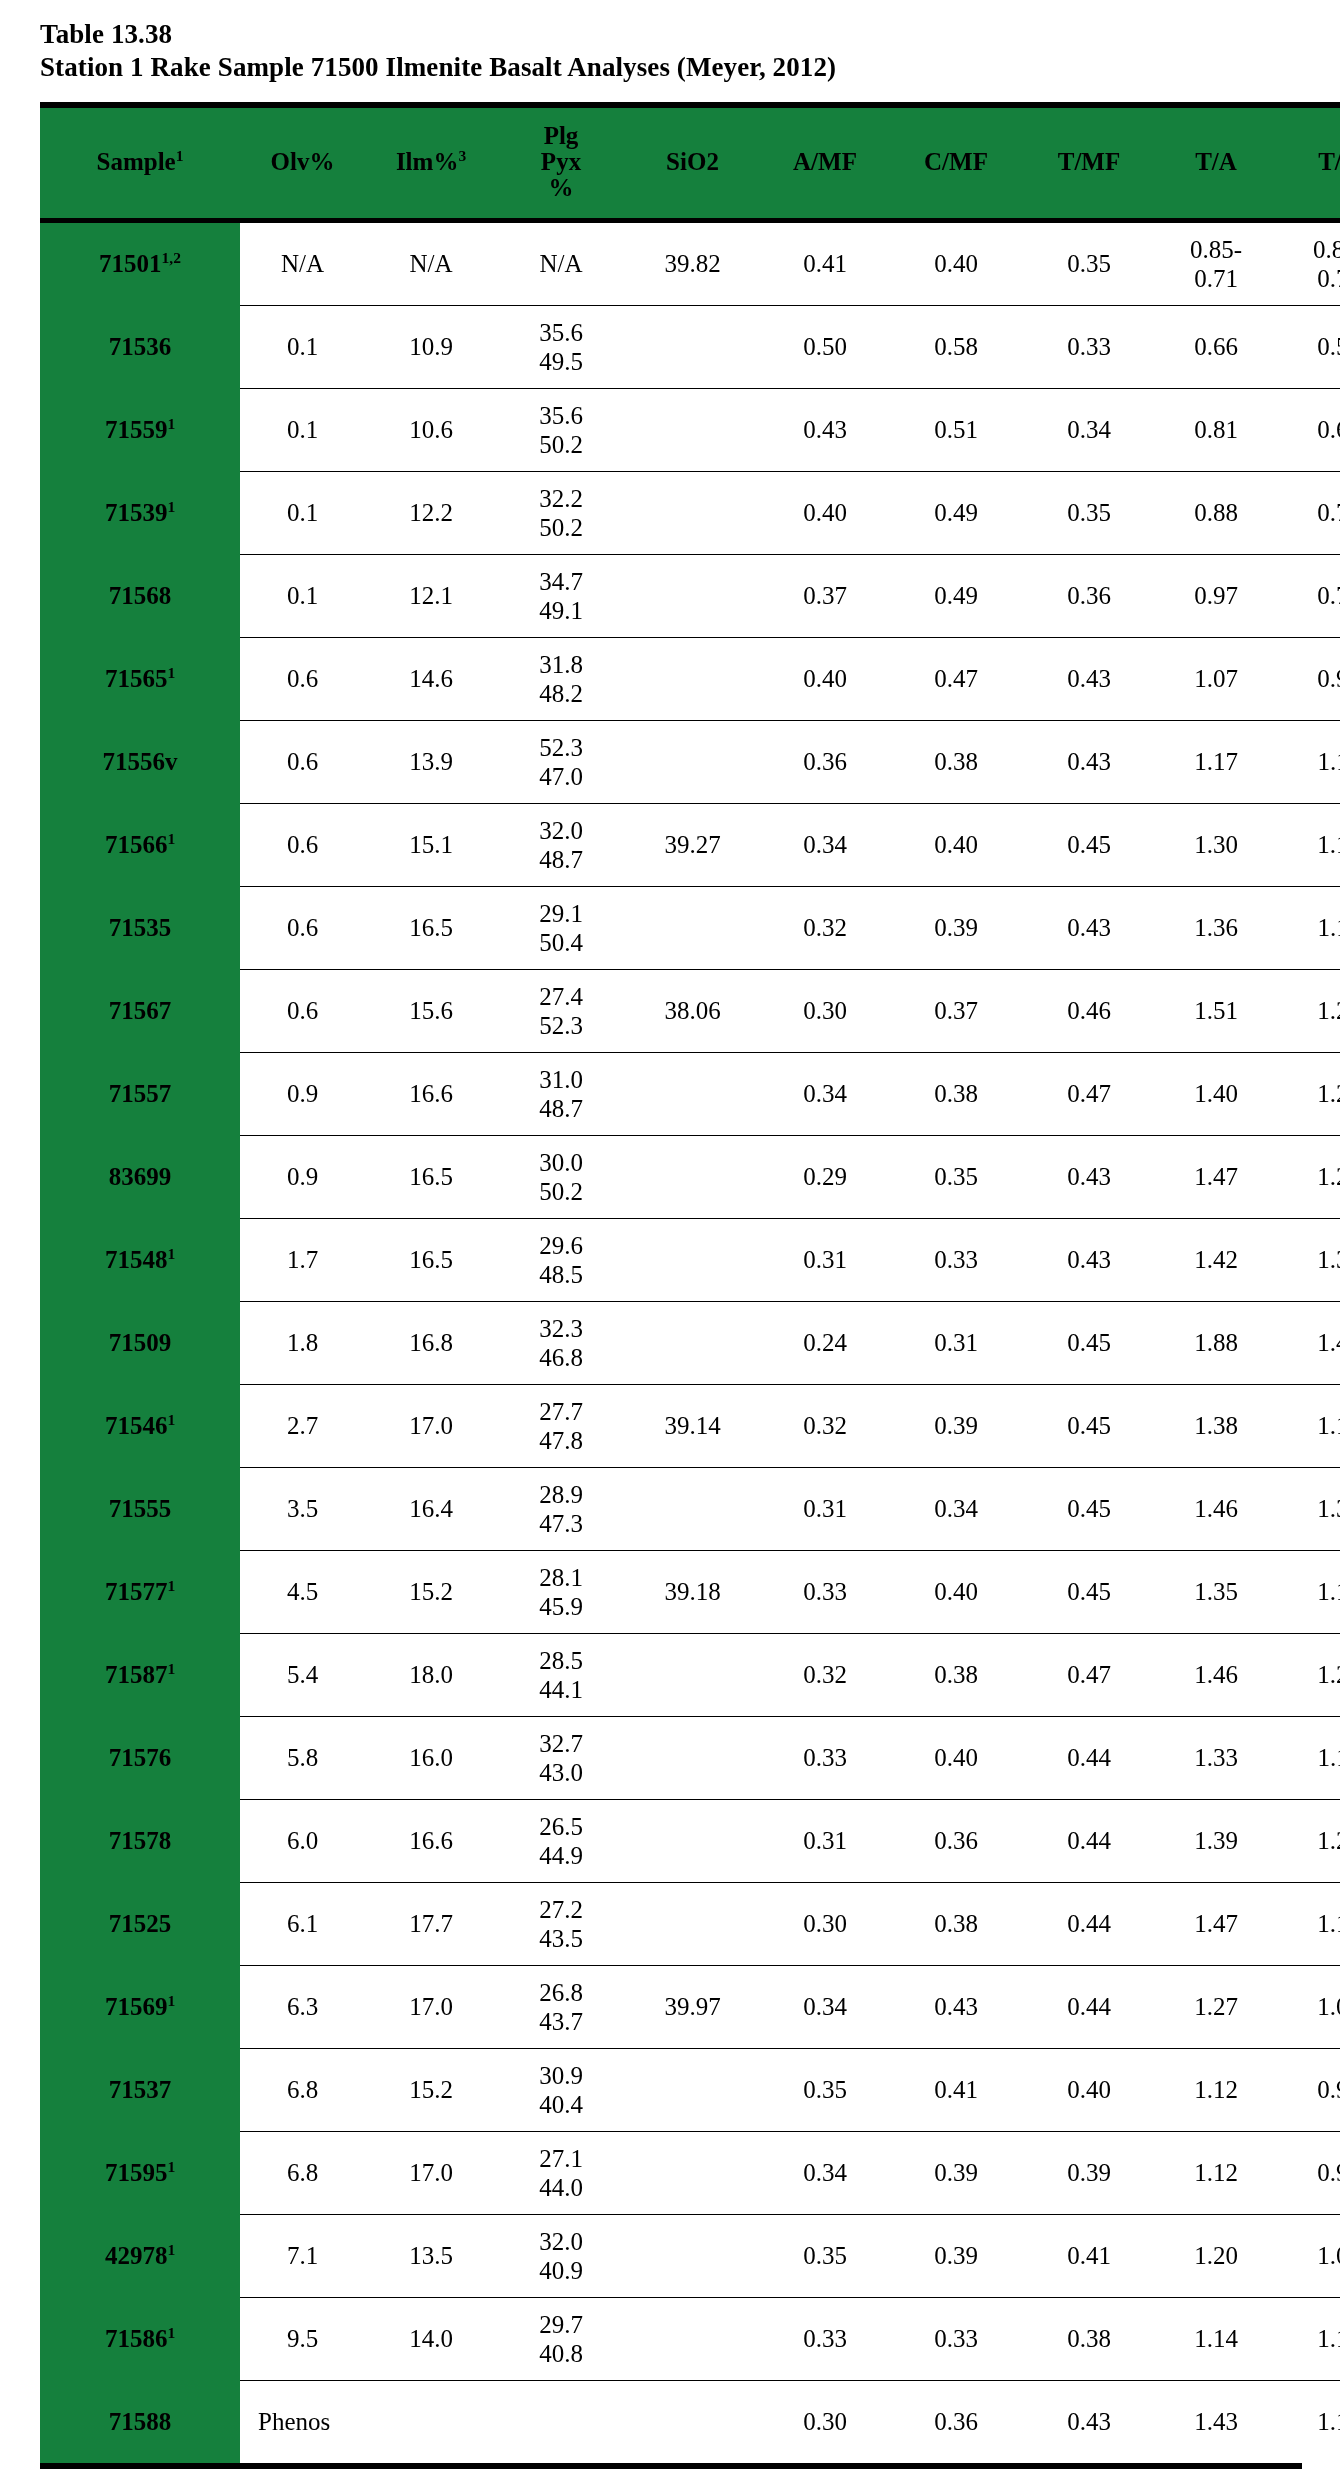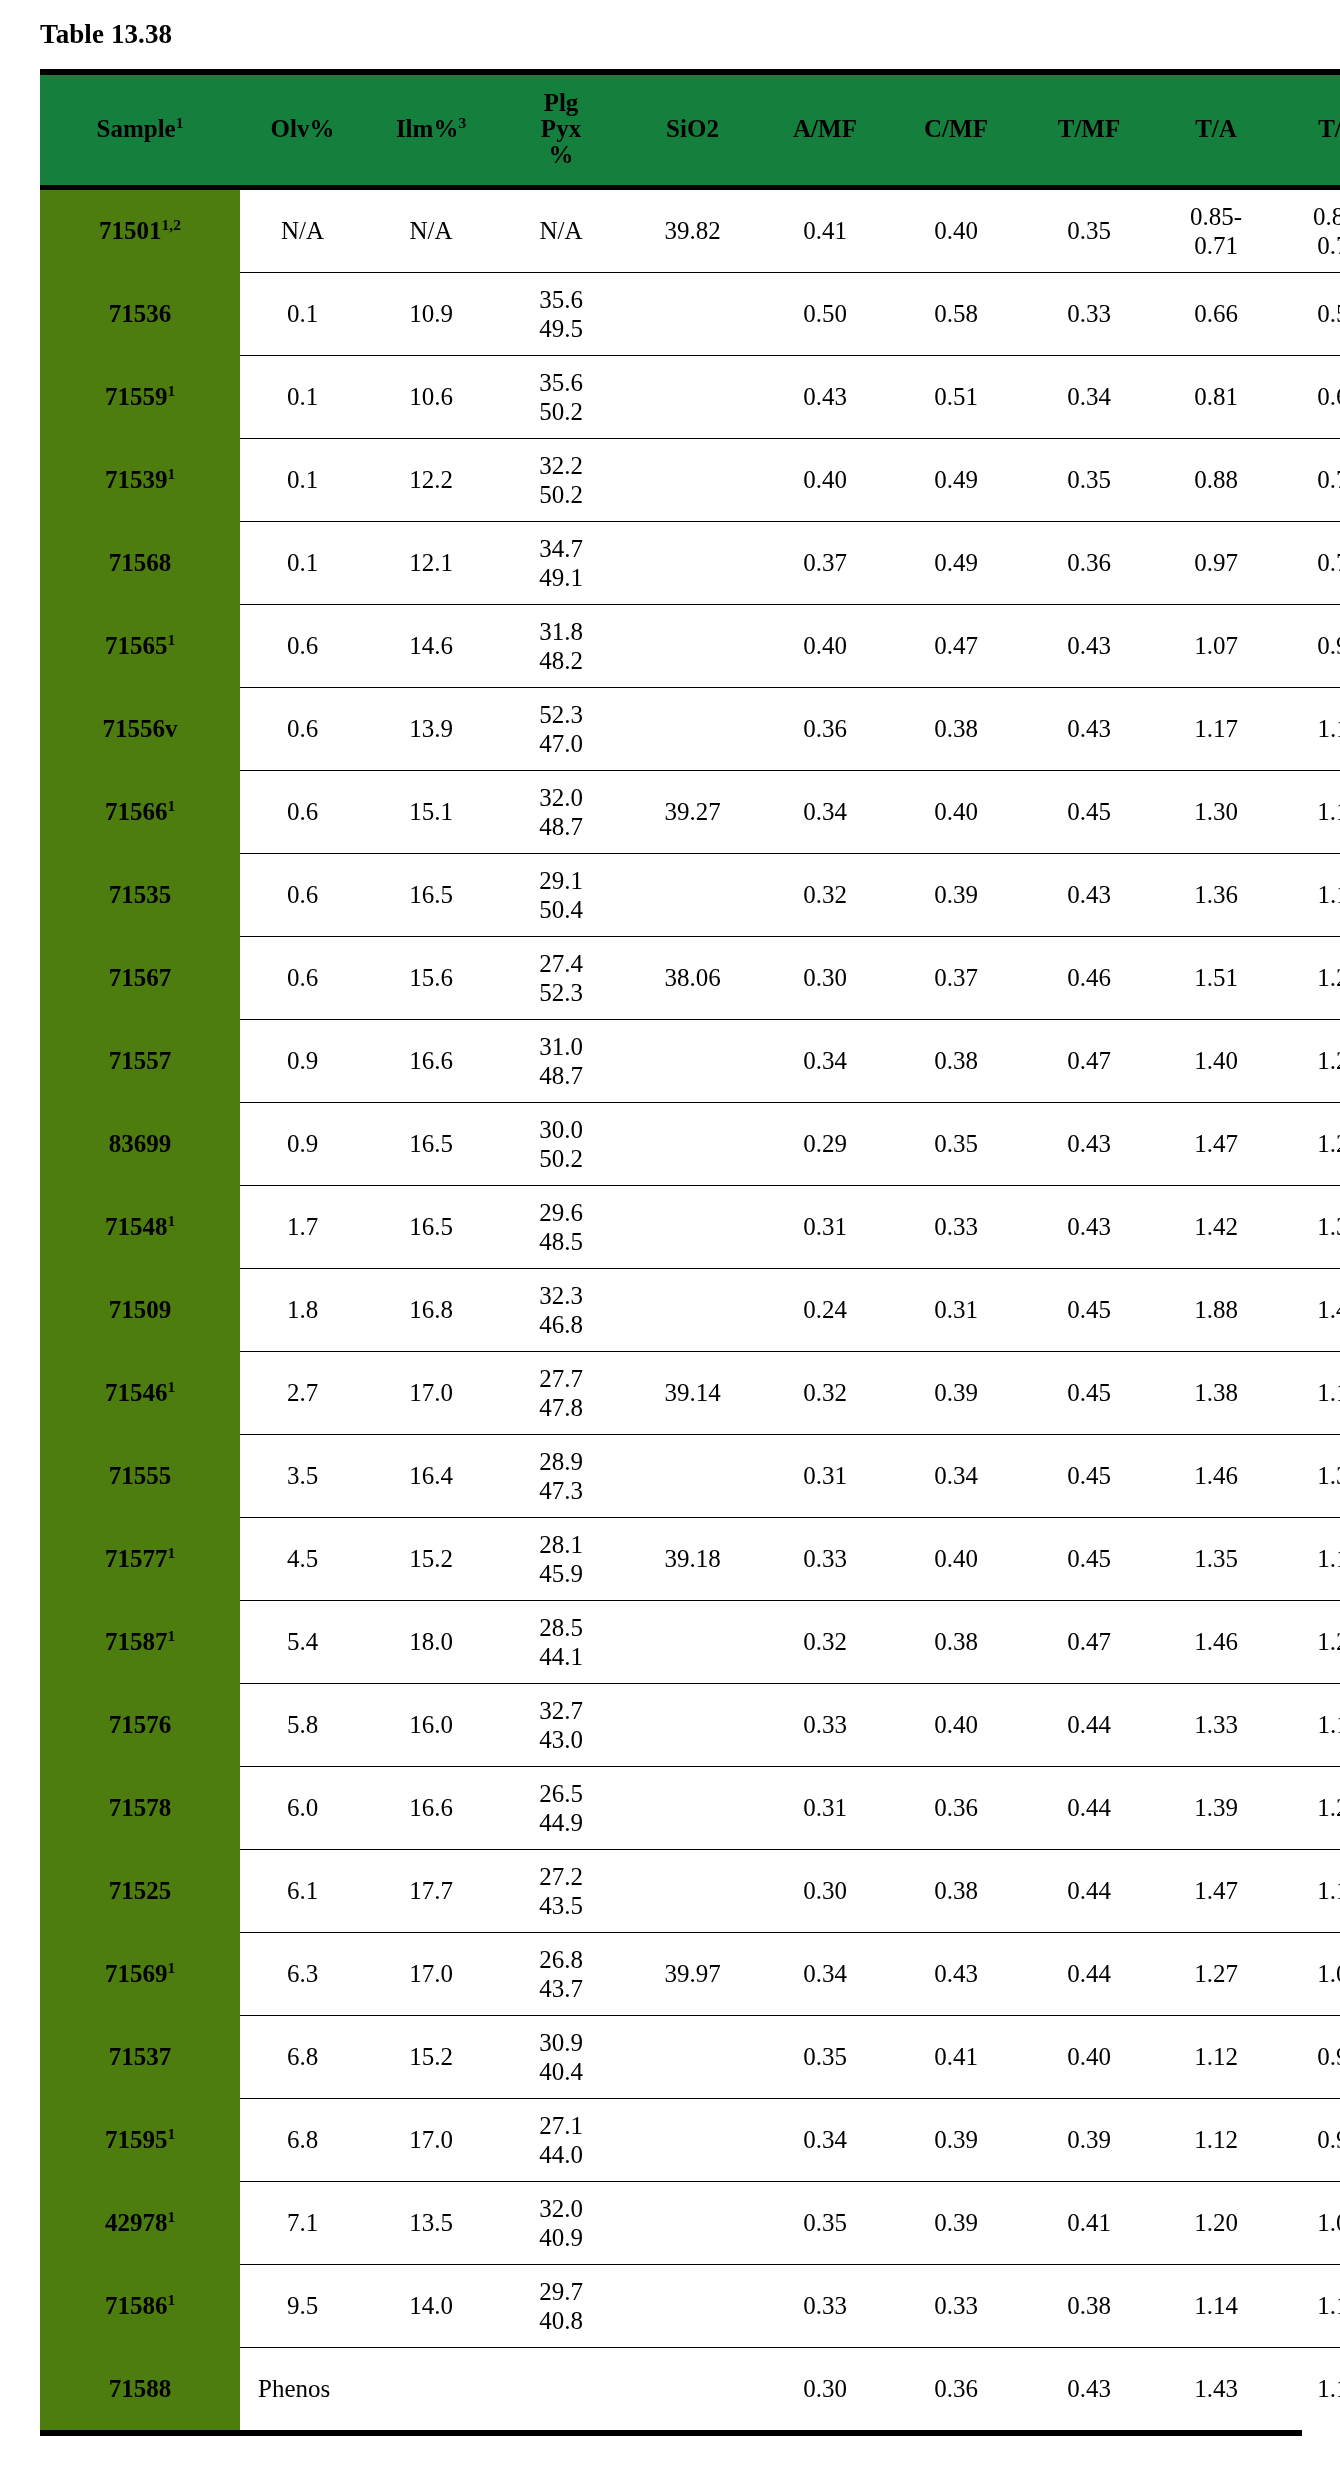--- a/index.html
+++ b/index.html
@@ -75,21 +75,21 @@
 
   tbody td {
     font-size: 25px;
     text-align: center;
     vertical-align: middle;
     border-bottom: 1.5px solid #000;
     padding: 4px 2px;
     height: 74px;
   }
   tbody td.sample {
-    background: #4d7c0f;
+    background: #15803d;
     font-weight: bold;
     text-align: center;
     border-bottom: none;
   }
   tbody td.plg {
     line-height: 1.16;
   }
   tbody td.plg .top,
   tbody td.plg .bot {
     display: block;
@@ -115,20 +115,21 @@
     margin: 0;
   }
 </style>
 </head>
 <body>
 
 <div class="page">
 
   <div class="caption">
     <span>Table 13.38</span>
+    <span class="line2">Station 1 Rake Sample 71500 Ilmenite Basalt Analyses (Meyer, 2012)</span>
   </div>
 
   <table class="tbl">
     <colgroup>
       <col class="c-sample">
         <col class="c-olv">
         <col class="c-ilm">
         <col class="c-plg">
         <col class="c-sio2">
       <col class="c-amf">

